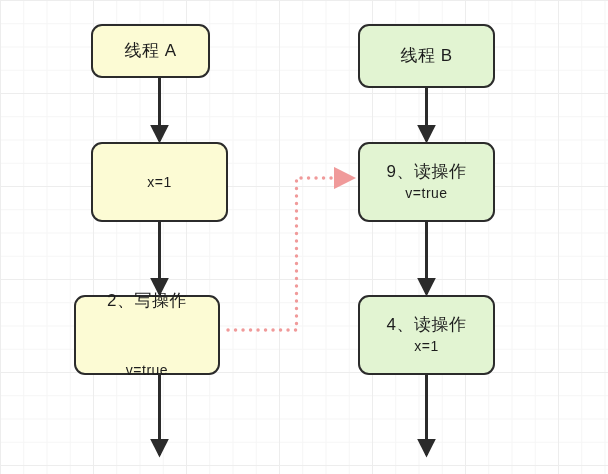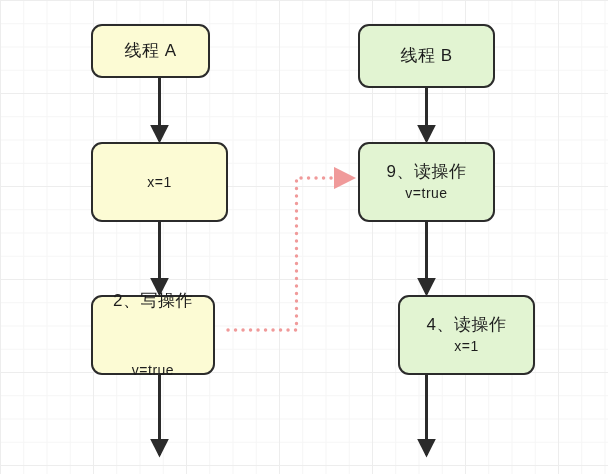--- a/index.html
+++ b/index.html
@@ -86,32 +86,32 @@
   </svg>
 
   <div class="node node-yellow" style="left:91px; top:24px; width:119px; height:54px;">
     <span>线程 A</span>
   </div>
 
   <div class="node node-yellow" style="left:91px; top:142px; width:137px; height:80px;">
     <span class="line2">x=1</span>
   </div>
 
-  <div class="node node-yellow" style="left:91px; top:295px; width:124px; height:80px;gap:48px;">
+  <div class="node node-yellow" style="left:74px; top:295px; width:146px; height:80px;gap:48px;">
     <span>2、写操作</span>
     <span class="line2">v=true</span>
   </div>
 
   <div class="node node-green" style="left:358px; top:24px; width:137px; height:64px;">
     <span>线程 B</span>
   </div>
 
   <div class="node node-green" style="left:358px; top:142px; width:137px; height:80px;">
     <span>9、读操作</span>
     <span class="line2">v=true</span>
   </div>
 
-  <div class="node node-green" style="left:358px; top:295px; width:137px; height:80px;margin-left:40px;">
+  <div class="node node-green" style="left:358px; top:295px; width:137px; height:80px;">
     <span>4、读操作</span>
     <span class="line2">x=1</span>
   </div>
 
 </div>
 
 </body></html>

